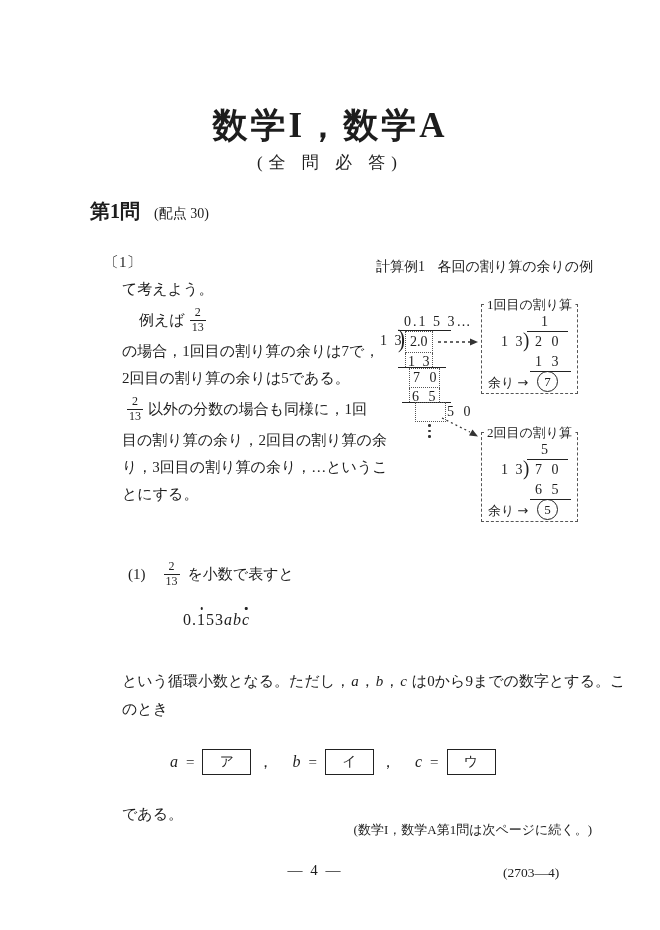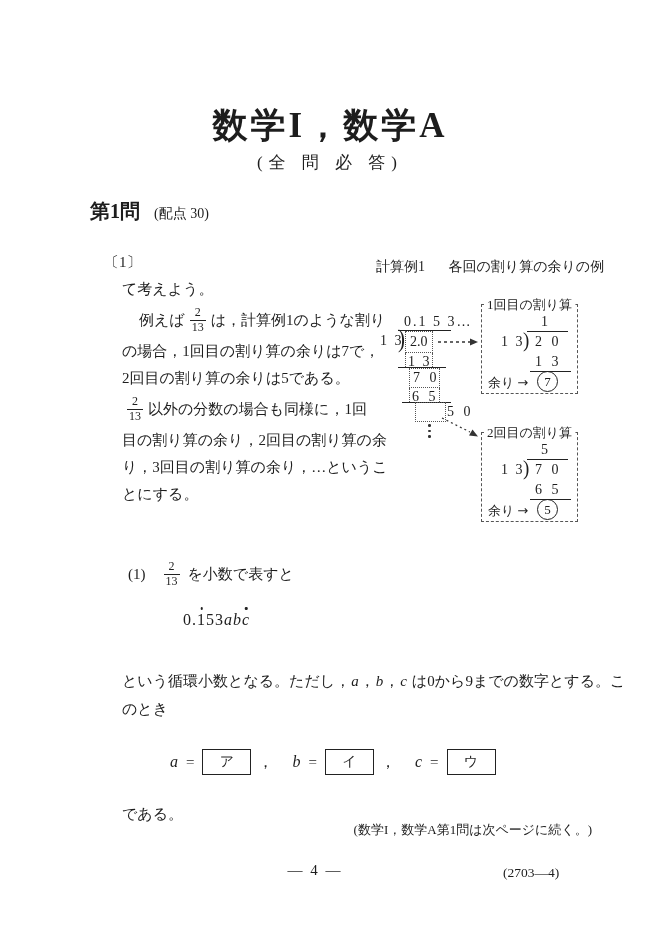--- a/index.html
+++ b/index.html
@@ -24,21 +24,21 @@
   .indent { padding-left:18px; }
   .p2start { padding-left:35px; }
   .p3start { padding-left:18px; }
   .plabel { margin-right:11px; }
 
   .frac { display:inline-flex; flex-direction:column; align-items:center;
     font-size:12px; line-height:1.15; margin:0 5px; vertical-align:middle; }
   .frac .den { border-top:1px solid #222; padding:0 2px; }
 
   .fig-head { top:258px; left:376px; font-size:14px; white-space:nowrap; }
-  .fig-head .gap { margin-left:20px; }
+  .fig-head .gap { margin-left:9px; }
 
   .ldtext { font-size:14px; white-space:nowrap; }
   .ls2 { letter-spacing:2px; }
   .ls3 { letter-spacing:3px; }
   .hline { border-top:1.4px solid #222; height:0; }
   .dotbox { border:1px dotted #555; }
   .dotside { border-left:1px dotted #555; border-right:1px dotted #555; }
   .paren { font-size:21px; transform:scaleY(1.15); transform-origin:center; line-height:1; }
 
   .dbox { position:absolute; width:97px; height:90px; border:1.6px dashed #555; }
@@ -105,21 +105,20 @@
     </div>
     <div class="line indent">
       <span>て考えよう。</span>
     </div>
     <div class="line fracline p2start">
       <span>例えば</span>
       <span class="frac">
         <span class="num">2</span>
         <span class="den">13</span>
       </span>
-      <span>は，計算例1のような割り</span>
     </div>
     <div class="line indent">
       <span>の場合，1回目の割り算の余りは7で，</span>
     </div>
     <div class="line indent">
       <span>2回目の割り算の余りは5である。</span>
     </div>
     <div class="line fracline p3start">
       <span class="frac">
         <span class="num">2</span>

